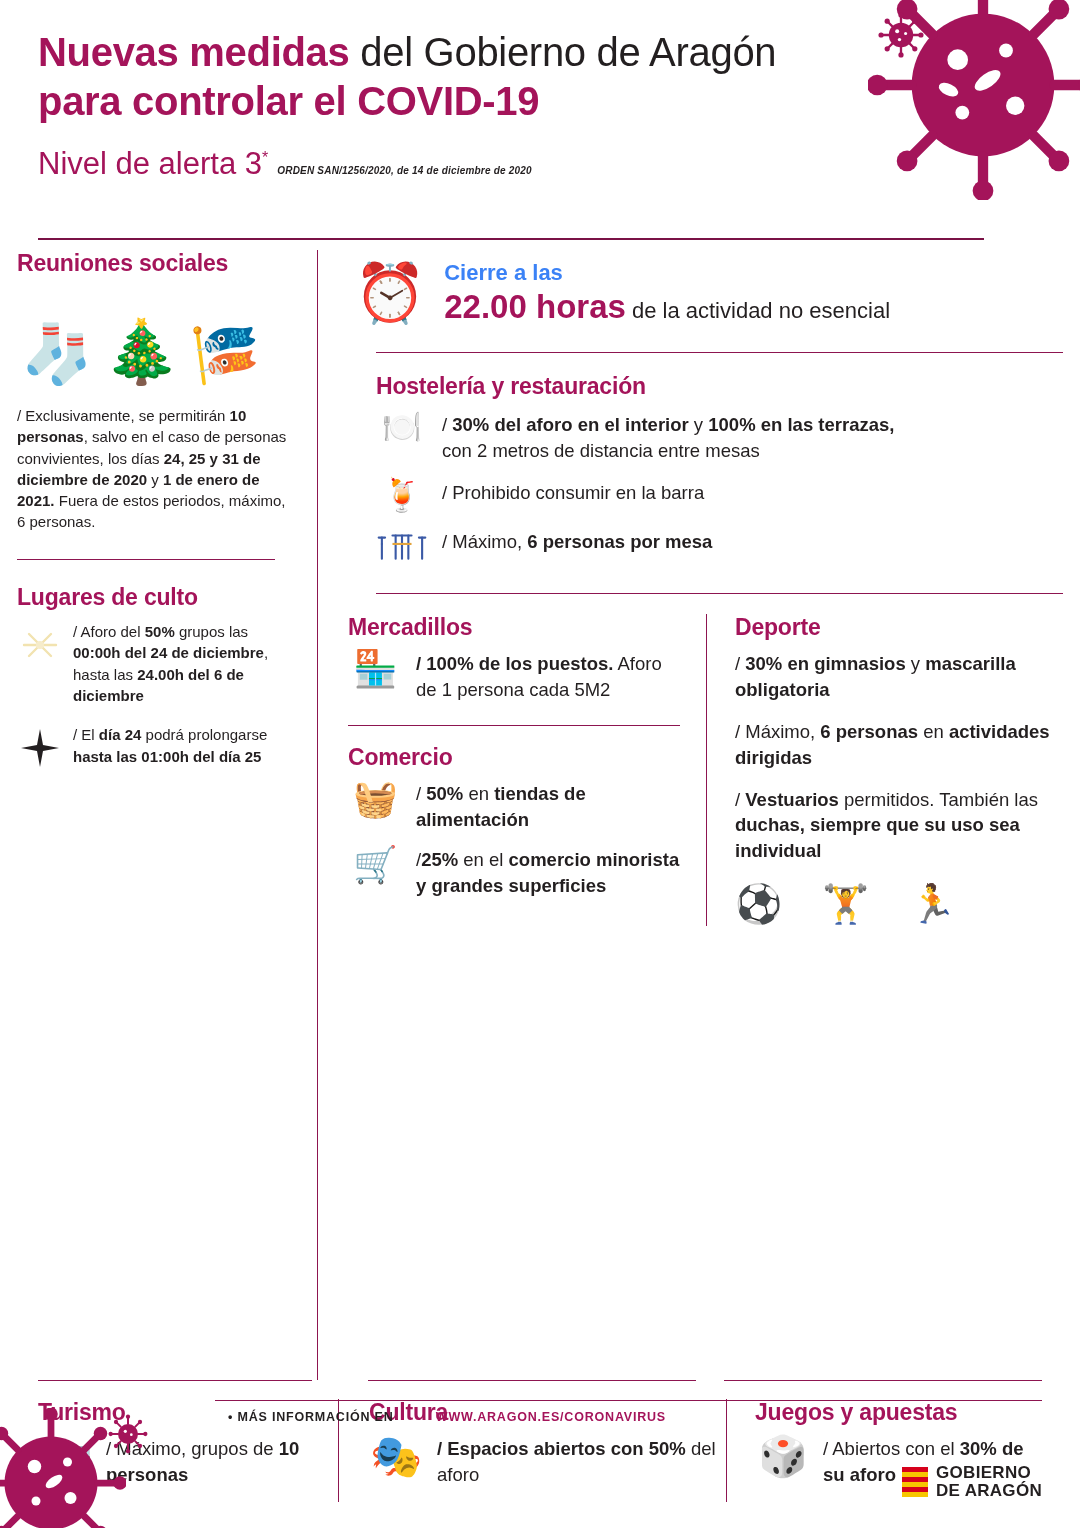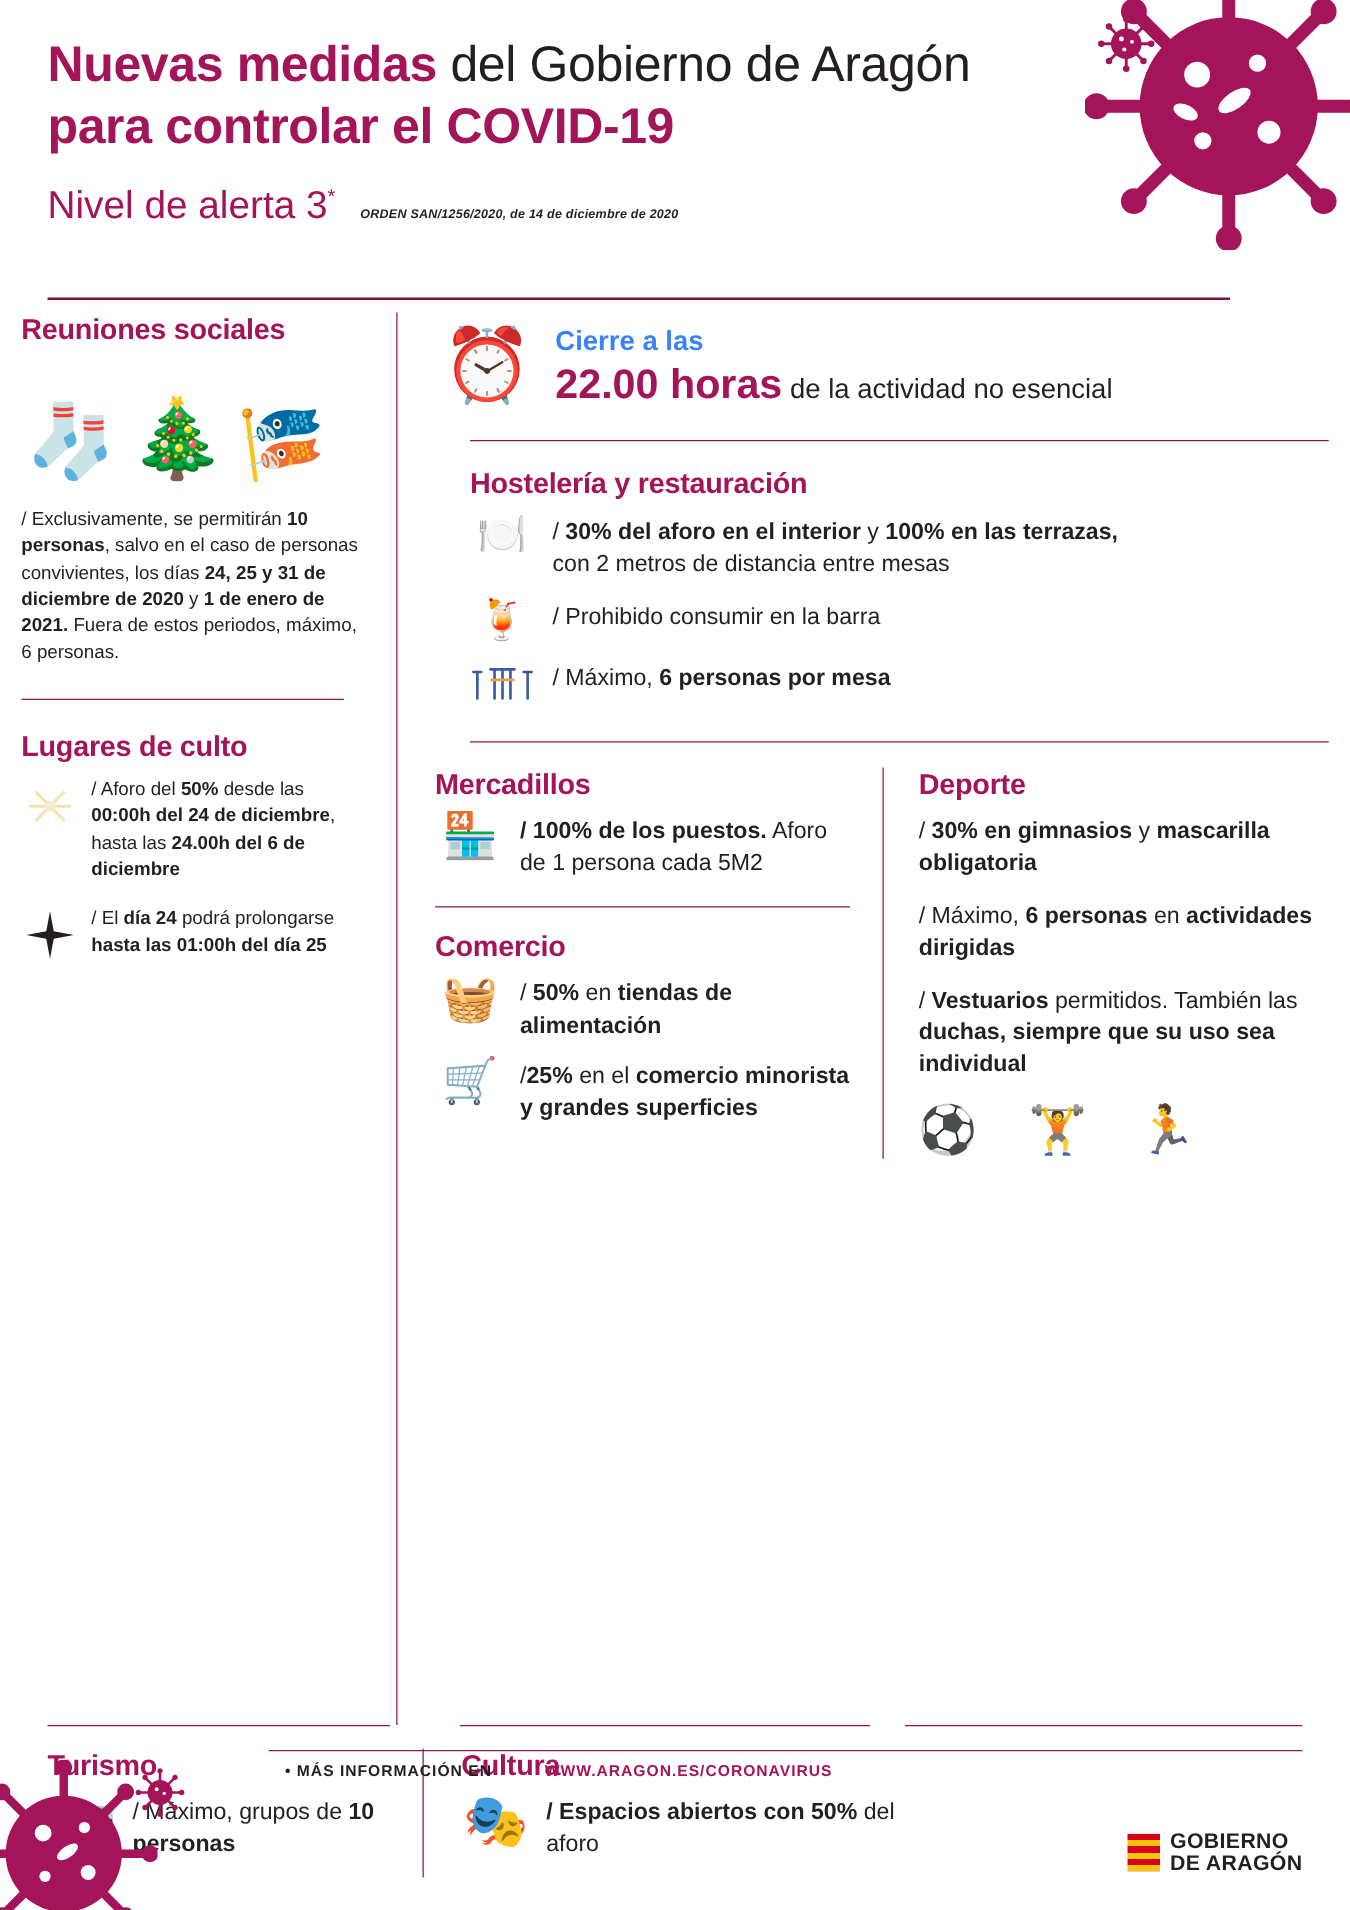--- a/index.html
+++ b/index.html
@@ -36,21 +36,21 @@
     font-weight: 700;
     color: #231f20;
     max-width: 820px;
     letter-spacing: -0.3px;
   }
   .title .accent { color: #a4145a; }
   .title .plain { color: #231f20; font-weight: 400; }
   .subtitle-row {
     display: flex;
     align-items: baseline;
-    gap: 20px;
+    gap: 9px;
     margin-top: 20px;
   }
   .subtitle {
     font-size: 31px;
     color: #a4145a;
     font-weight: 400;
   }
   .subtitle sup {
     font-size: 16px;
     vertical-align: super;
@@ -406,21 +406,21 @@
                 <line x1="20" y1="20" x2="36" y2="20"></line>
                 <line x1="20" y1="20" x2="9" y2="9"></line>
                 <line x1="20" y1="20" x2="31" y2="31"></line>
                 <line x1="20" y1="20" x2="9" y2="31"></line>
                 <line x1="20" y1="20" x2="31" y2="9"></line>
               </g>
               <circle cx="20" cy="20" r="4" fill="#f6eccb"></circle>
             </svg>
         </div>
         <div class="body-text">
-          <span>/ Aforo del </span><b>50%</b><span>  desde las </span><b>00:00h del 24 de diciembre</b><span>, hasta las </span><b>24.00h del 6 de diciembre</b>
+          <span>/ Aforo del </span><b>50%</b><span>  grupos las </span><b>00:00h del 24 de diciembre</b><span>, hasta las </span><b>24.00h del 6 de diciembre</b>
         </div>
       </div>
 
       <div class="culto-item">
         <div class="ic">
           <svg viewBox="0 0 40 40" width="40" height="40">
               <path d="M20 1 L23 17 L39 20 L23 23 L20 39 L17 23 L1 20 L17 17 Z" fill="#231f20"></path>
             </svg>
         </div>
         <div class="body-text">
@@ -568,20 +568,29 @@
     <div class="cell c2">
       <h2 class="sec">Cultura</h2>
       <div class="item-row">
         <div class="ic" style="font-size:42px">🎭</div>
         <div class="tx">
           <b>/ Espacios abiertos con 50%</b><span> del aforo</span>
         </div>
       </div>
     </div>
 
+    <div class="cell c3">
+      <h2 class="sec">Juegos y apuestas</h2>
+      <div class="item-row">
+        <div class="ic" style="font-size:40px">🎲</div>
+        <div class="tx">
+          <span>/ Abiertos con el </span><b>30% de su aforo</b>
+        </div>
+      </div>
+    </div>
   </div>
 
   <div class="footer">
     <div class="footer-rule"></div>
     <div class="footer-info">
       <span>•</span>
       <span>MÁS INFORMACIÓN EN </span><span class="url">WWW.ARAGON.ES/CORONAVIRUS</span>
     </div>
 
     <svg class="footer-virus" viewBox="0 0 200 200">

